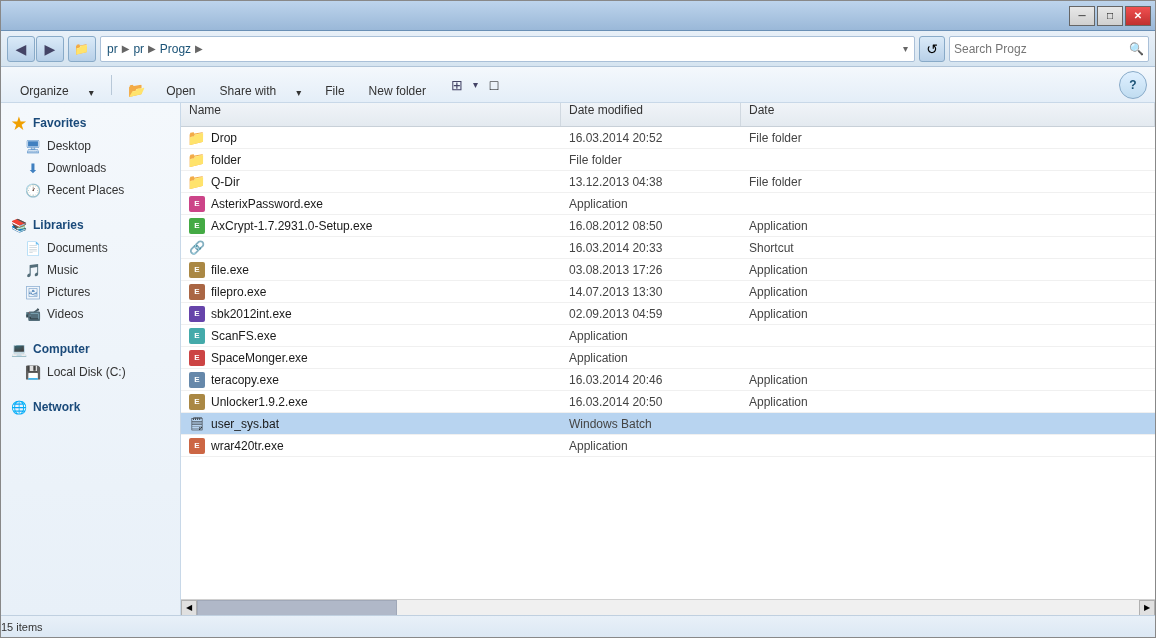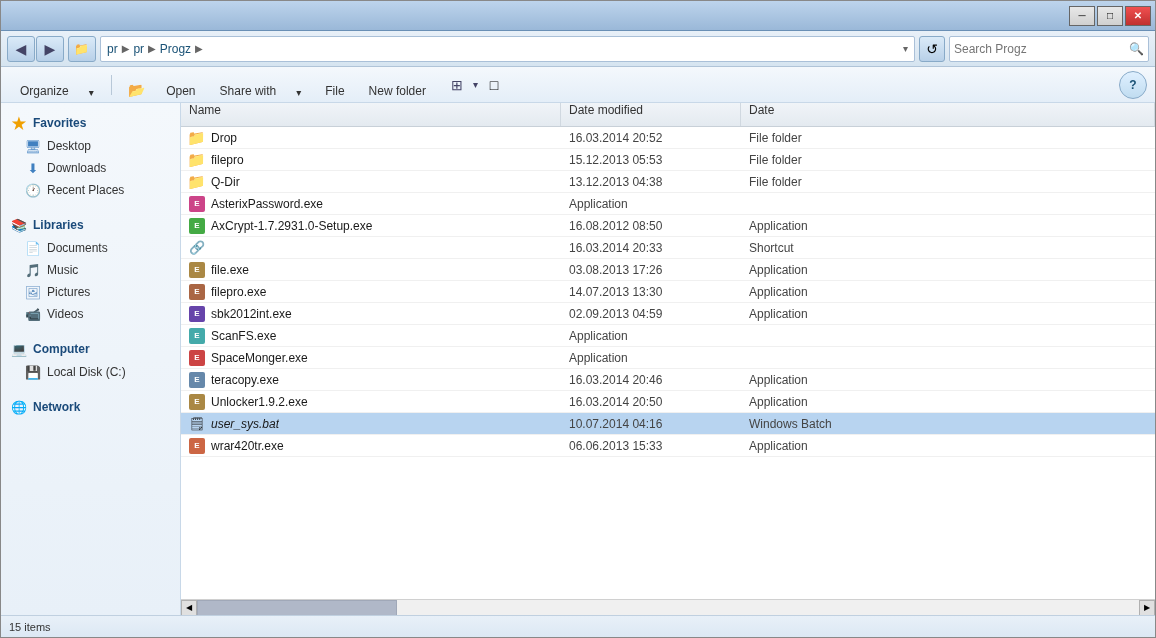--- a/index.html
+++ b/index.html
@@ -344,21 +344,21 @@
     .file-list::-webkit-scrollbar-track { background: #f0f0f0; }
     .file-list::-webkit-scrollbar-thumb { background: #b0b8c8; border: 2px solid #f0f0f0; }
 
     
     .status-bar {
       height: 22px;
       background: linear-gradient(to bottom, #e8f0f8, #dce8f4);
       border-top: 1px solid #c0d0e0;
       display: flex;
       align-items: center;
-      padding: 0 8px;
+      padding: 0 0;
       font-size: 11px;
       color: #333;
     }
 
     
     .h-scroll-area {
       height: 16px;
       background: #f0f0f0;
       border-top: 1px solid #d0d0d0;
       display: flex;
@@ -552,23 +552,22 @@
       <span style="overflow:hidden;text-overflow:ellipsis;">Drop</span>
     </div>
     <div class="file-cell date-cell">16.03.2014 20:52</div>
     <div class="file-cell type-cell">File folder</div>
   </div>
           <div class="file-row">
     <div class="file-cell name-cell">
       <span class="file-icon">
                 <span style="font-size:15px; color:#e8a820;">📁</span>
               </span>
-      <span style="overflow:hidden;text-overflow:ellipsis;">filepro</span>
-    </div>
-    <div class="file-cell date-cell">15.12.2013 05:53</div>
+      <span style="overflow:hidden;text-overflow:ellipsis;">folder</span>
+    </div>
     <div class="file-cell type-cell">File folder</div>
   </div>
           <div class="file-row">
     <div class="file-cell name-cell">
       <span class="file-icon">
                 <span style="font-size:15px; color:#e8a820;">📁</span>
               </span>
       <span style="overflow:hidden;text-overflow:ellipsis;">Q-Dir</span>
     </div>
     <div class="file-cell date-cell">13.12.2013 04:38</div>
@@ -669,33 +668,31 @@
       <span style="overflow:hidden;text-overflow:ellipsis;">Unlocker1.9.2.exe</span>
     </div>
     <div class="file-cell date-cell">16.03.2014 20:50</div>
     <div class="file-cell type-cell">Application</div>
   </div>
           <div class="file-row selected">
     <div class="file-cell name-cell">
       <span class="file-icon">
                 <span style="font-size:13px;">🗒</span>
               </span>
-      <span style="overflow:hidden;text-overflow:ellipsis;font-style:italic;">user_sys.bat</span>
-    </div>
-    <div class="file-cell date-cell">10.07.2014 04:16</div>
+      <span style="overflow:hidden;text-overflow:ellipsis;">user_sys.bat</span>
+    </div>
     <div class="file-cell type-cell">Windows Batch</div>
   </div>
           <div class="file-row">
     <div class="file-cell name-cell">
       <span class="file-icon">
                 <span style="width:16px;height:16px;background:#cc6644;border-radius:2px;display:inline-flex;align-items:center;justify-content:center;font-size:8px;color:white;font-weight:bold;">E</span>
               </span>
       <span style="overflow:hidden;text-overflow:ellipsis;">wrar420tr.exe</span>
     </div>
-    <div class="file-cell date-cell">06.06.2013 15:33</div>
     <div class="file-cell type-cell">Application</div>
   </div>
         </div>
 
       <div class="h-scroll-area">
         <div class="h-scroll-left">◀</div>
         <div class="h-scroll-track">
           <div class="h-scroll-thumb"></div>
         </div>
         <div class="h-scroll-right">▶</div>

